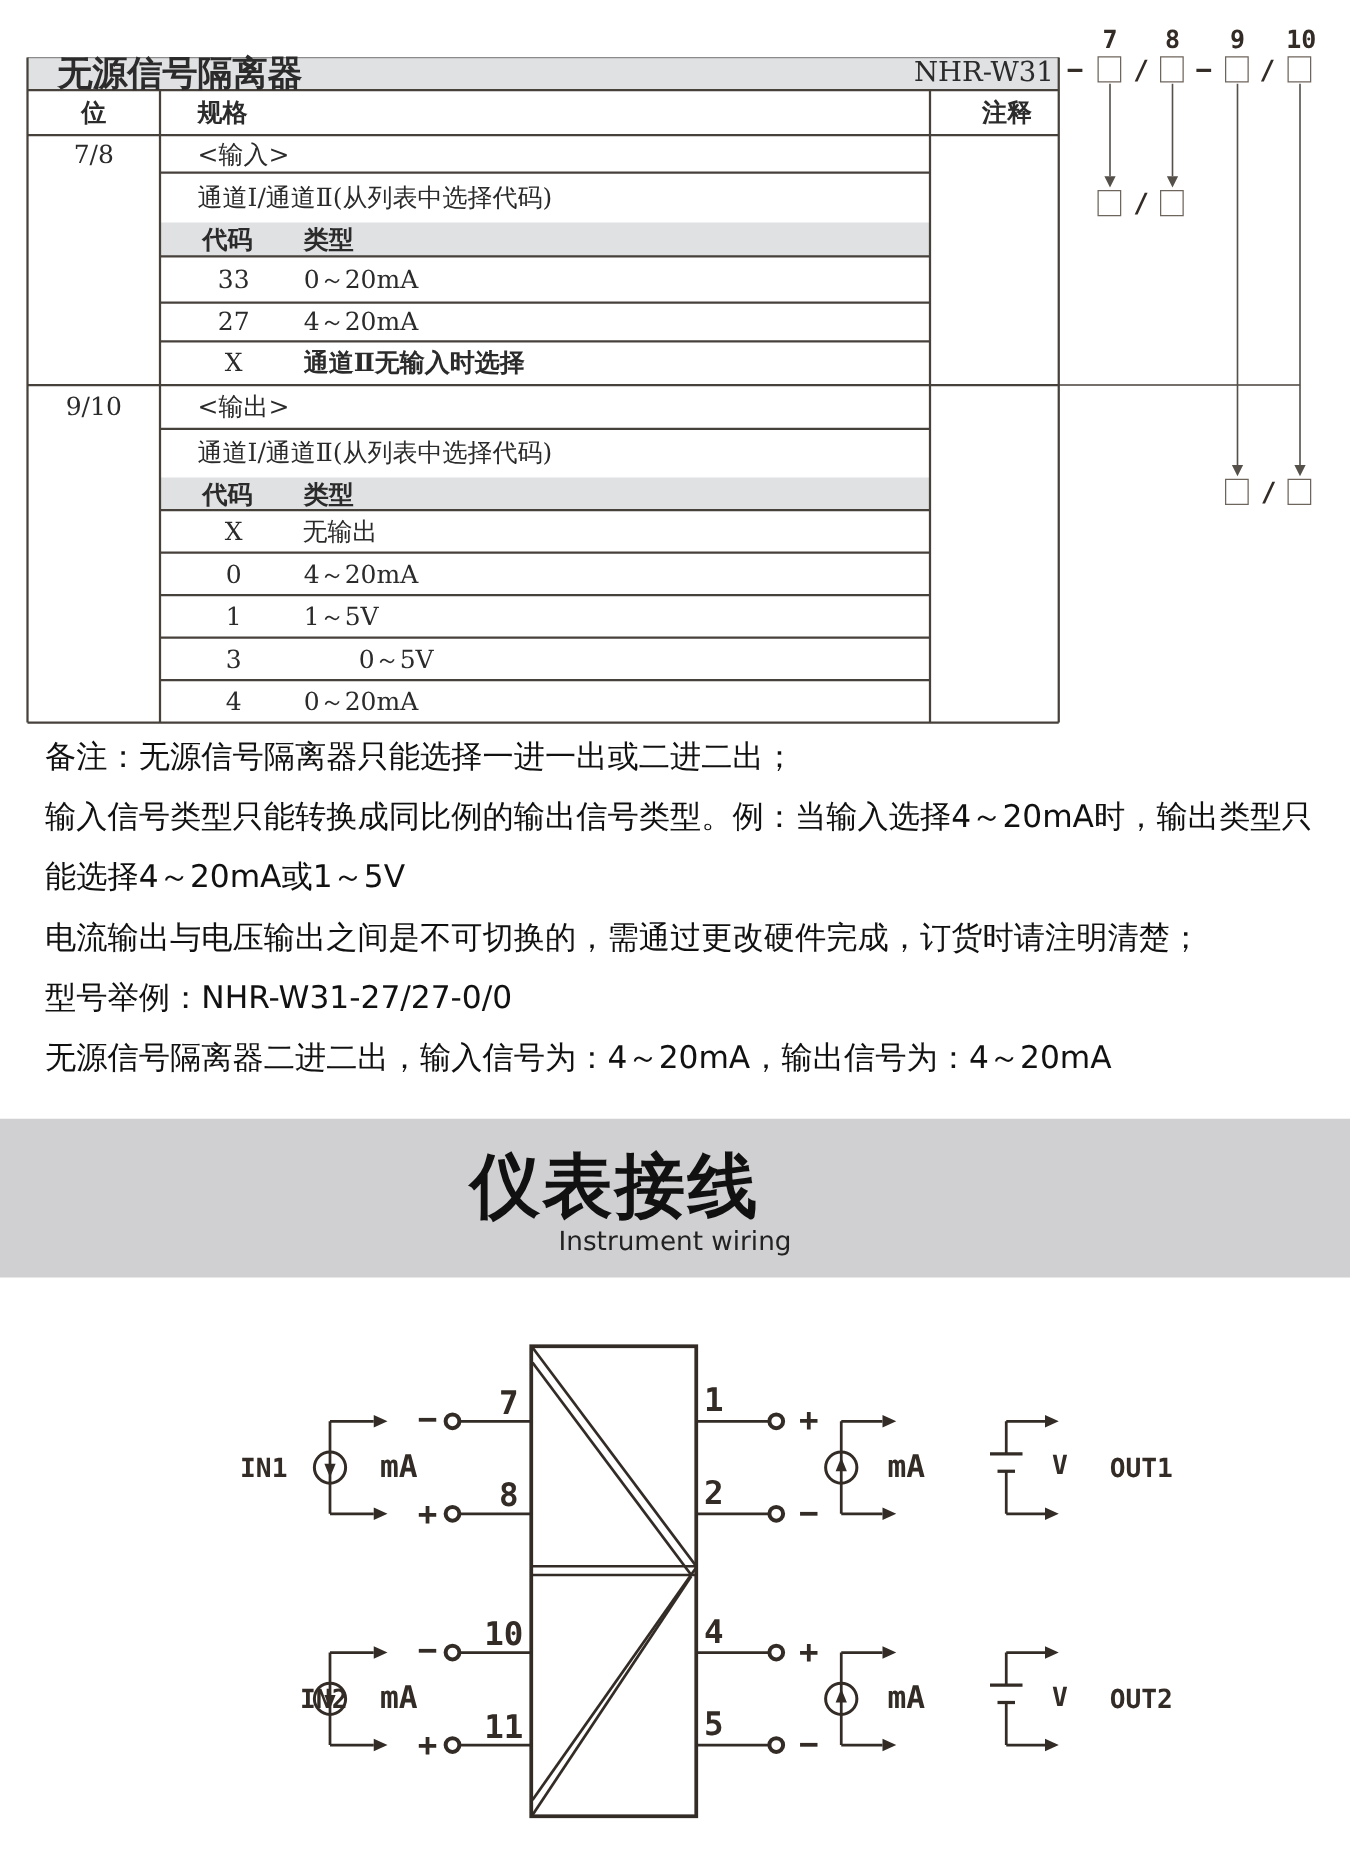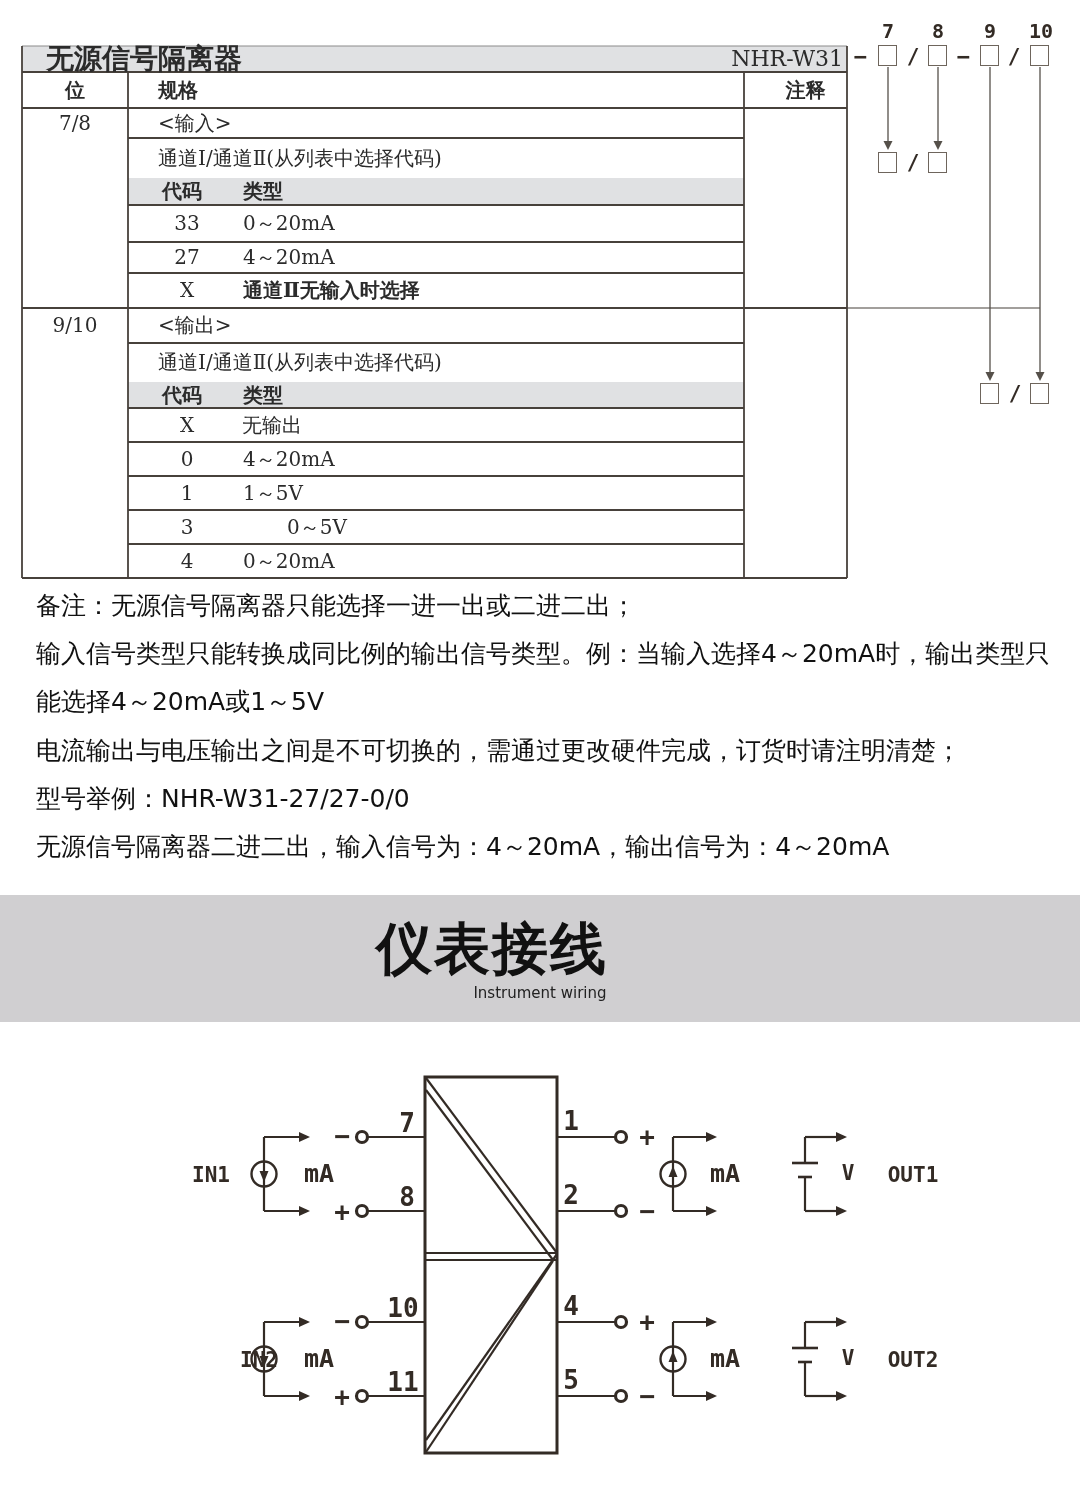--- a/index.html
+++ b/index.html
@@ -212,21 +212,21 @@
 <div class="note-line" style="top:605px;">备注：无源信号隔离器只能选择一进一出或二进二出；</div>
 <div class="note-line" style="top:653px;">输入信号类型只能转换成同比例的输出信号类型。例：当输入选择4～20mA时，输出类型只</div>
 <div class="note-line" style="top:701px;">能选择4～20mA或1～5V</div>
 <div class="note-line" style="top:750px;">电流输出与电压输出之间是不可切换的，需通过更改硬件完成，订货时请注明清楚；</div>
 <div class="note-line" style="top:798px;">型号举例：NHR-W31-27/27-0/0</div>
 <div class="note-line" style="top:846px;">无源信号隔离器二进二出，输入信号为：4～20mA，输出信号为：4～20mA</div>
 
 <div class="abs" style="left:0;top:950px;width:984px;text-align:center;transform:translateY(-50%);
             font-size:56px;font-weight:bold;color:#111;letter-spacing:2px;">仪表接线</div>
 <div class="abs" style="left:0;top:993px;width:1080px;text-align:center;transform:translateY(-50%);
-            font-size:15px;color:#222;">Instrument wiring</div>
+            font-size:21px;color:#222;">Instrument wiring</div>
 
 <div class="dg" style="left:211px;top:1175px;">IN1</div>
 <div class="dg" style="left:319px;top:1173px;font-size:25px;">mA</div>
 <div class="dg" style="left:342px;top:1136px;font-size:26px;">−</div>
 <div class="dg" style="left:342px;top:1212px;font-size:26px;">+</div>
 <div class="dg" style="left:407px;top:1123px;font-size:26px;">7</div>
 <div class="dg" style="left:407px;top:1197px;font-size:26px;">8</div>
 <div class="dg" style="left:571px;top:1121px;font-size:26px;">1</div>
 <div class="dg" style="left:571px;top:1195px;font-size:26px;">2</div>
 <div class="dg" style="left:647px;top:1137px;font-size:26px;">+</div>

